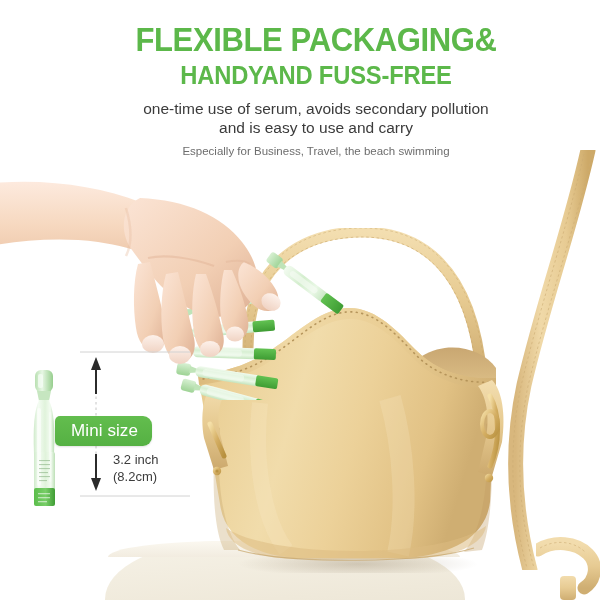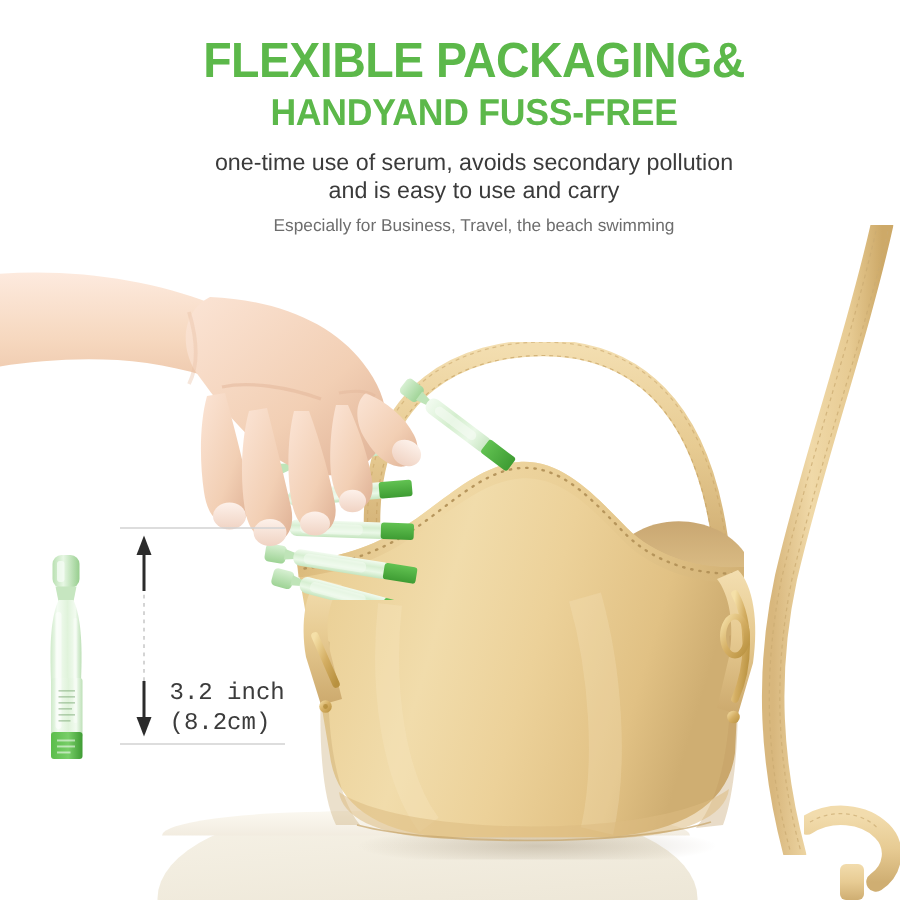--- a/index.html
+++ b/index.html
@@ -176,22 +176,22 @@
     font-weight: 400;
     color: #ffffff;
     letter-spacing: 0.1px;
     white-space: nowrap;
   }
   .dim-text {
     position: absolute;
     left: 113px;
     top: 452px;
     z-index: 35;
-    font-family: Liberation Mono, monospace;
-    font-size: 16px;
+    font-family: Liberation Sans, sans-serif;
+    font-size: 13px;
     color: #3c3c3c;
     line-height: 1.27;
     white-space: nowrap;
   }
 </style>
 </head>
 <body>
 
 <div id="stage">
 
@@ -553,20 +553,23 @@
       <polygon points="18,9 13,22 23,22" fill="#2b2b2b"></polygon>
       <line x1="18" y1="18" x2="18" y2="46" stroke="#2b2b2b" stroke-width="2"></line>
     </g>
 
     <g>
       <polygon points="18,143 13,130 23,130" fill="#2b2b2b"></polygon>
       <line x1="18" y1="134" x2="18" y2="106" stroke="#2b2b2b" stroke-width="2"></line>
     </g>
   </svg>
 
+  <div class="mini-badge">
+    <span>Mini size</span>
+  </div>
 
   <div class="dim-text">
     <div>3.2 inch</div>
     <div>(8.2cm)</div>
   </div>
 
   <div class="headline-wrap">
     <div class="headline-1">FLEXIBLE PACKAGING&amp;</div>
     <div class="headline-2">HANDYAND FUSS-FREE</div>
     <div class="subline">one-time use of serum, avoids secondary pollution</div>

